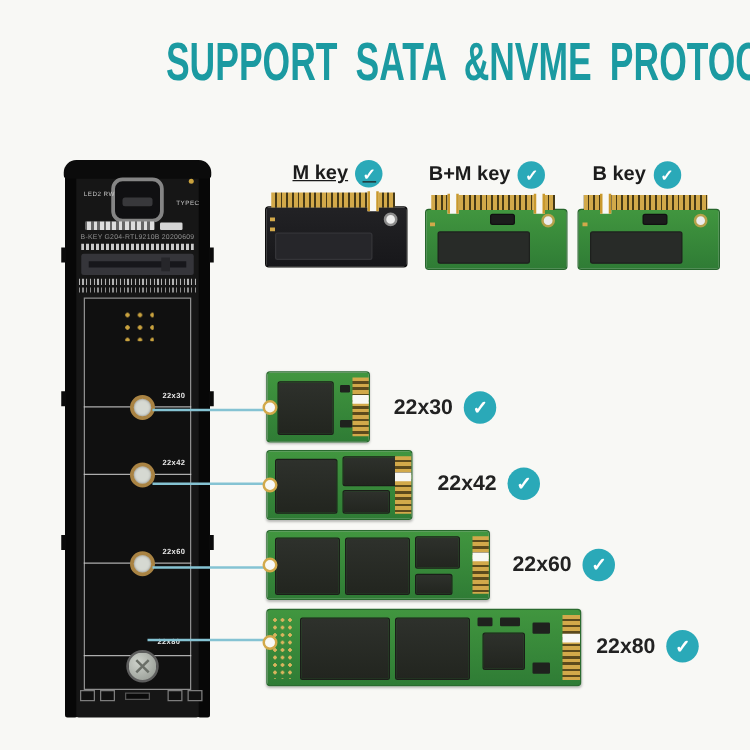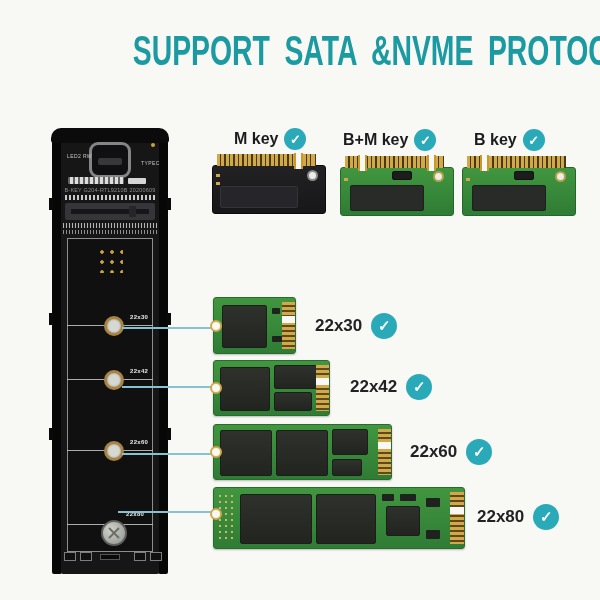--- a/index.html
+++ b/index.html
@@ -121,21 +121,21 @@
 </style>
 </head>
 <body>
 
 <div class="stage">
 
   <div class="title-wrap">
     <span class="title">SUPPORT SATA &amp;NVME PROTOCOL</span>
   </div>
 
-  <div class="key-head" style="left:234px; top:128px;">
+  <div class="key-head" style="left:234px; top:128px;text-decoration:underline;">
     <span>M key</span>
     <span class="check small">✓</span>
   </div>
   <div class="key-head" style="left:343px; top:129px;">
     <span>B+M key</span>
     <span class="check small">✓</span>
   </div>
   <div class="key-head" style="left:474px; top:129px;">
     <span>B key</span>
     <span class="check small">✓</span>

